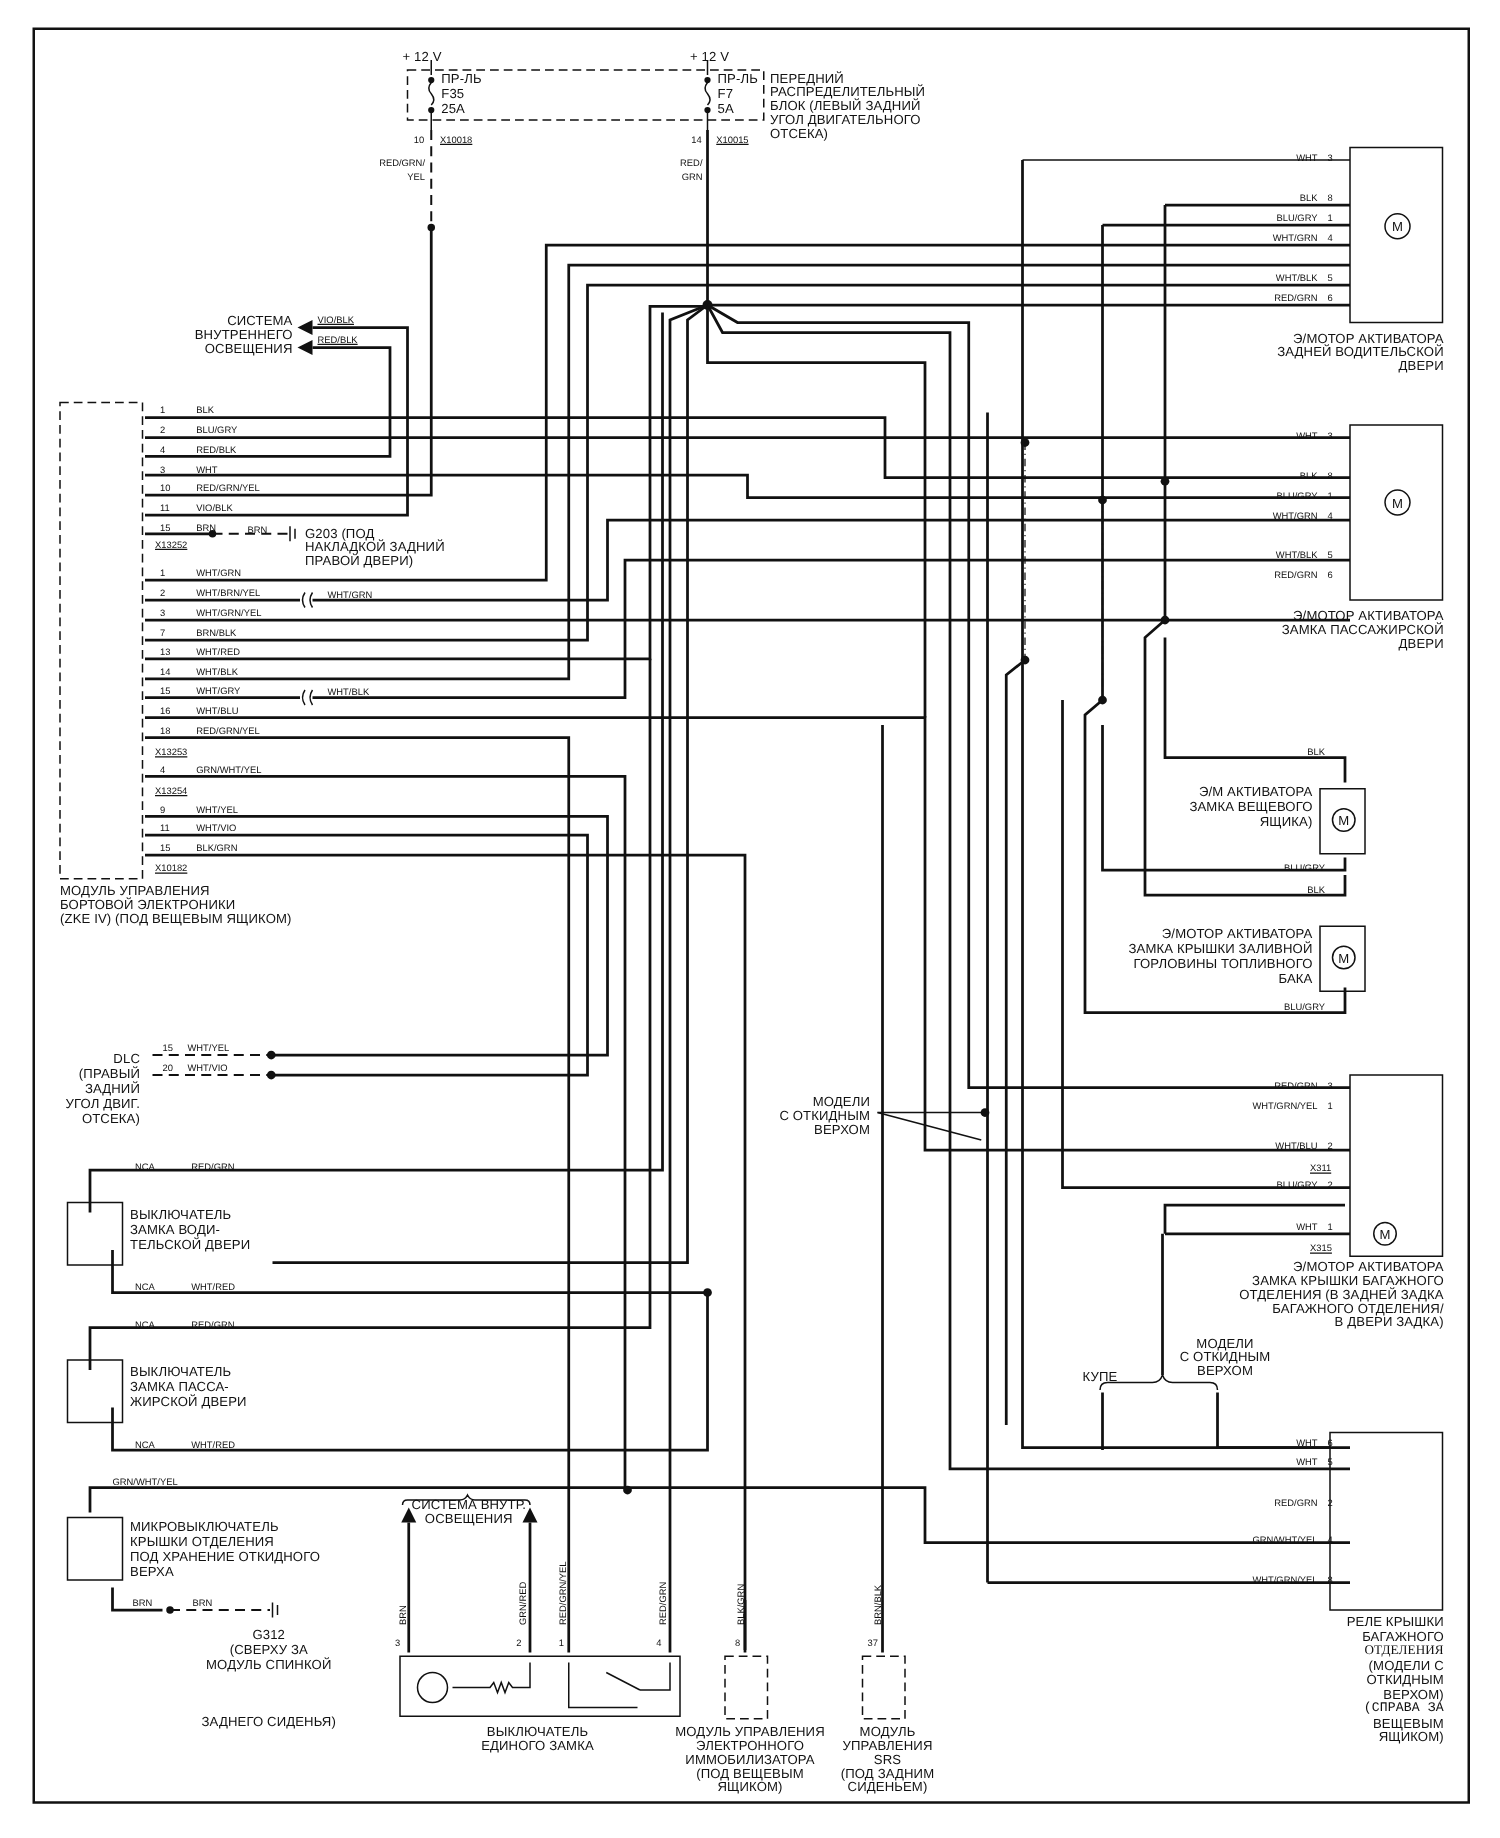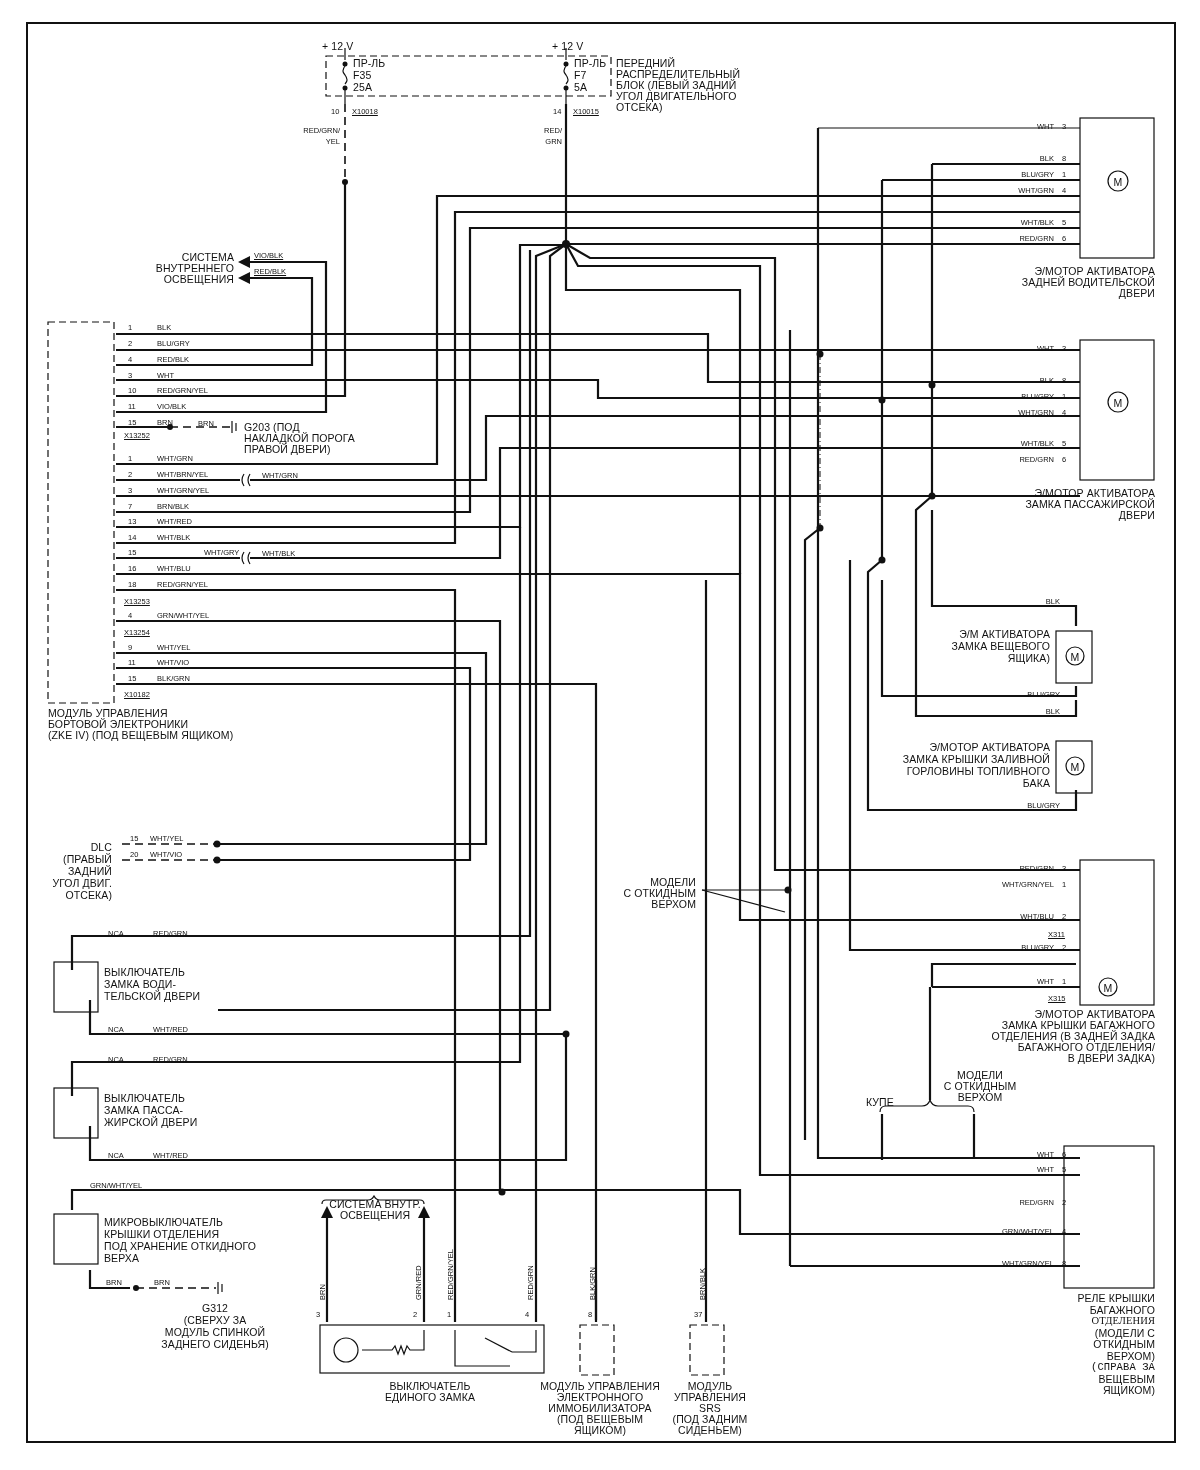--- a/index.html
+++ b/index.html
@@ -249,40 +249,40 @@
     <div class="s" style="left: 157px; top: 470px;">WHT/BRN/YEL</div>
     <div class="s" style="left: 128px; top: 486px;">3</div>
     <div class="s" style="left: 157px; top: 486px;">WHT/GRN/YEL</div>
     <div class="s" style="left: 128px; top: 502px;">7</div>
     <div class="s" style="left: 157px; top: 502px;">BRN/BLK</div>
     <div class="s" style="left: 128px; top: 517px;">13</div>
     <div class="s" style="left: 157px; top: 517px;">WHT/RED</div>
     <div class="s" style="left: 128px; top: 533px;">14</div>
     <div class="s" style="left: 157px; top: 533px;">WHT/BLK</div>
     <div class="s" style="left: 128px; top: 548px;">15</div>
-    <div class="s" style="left: 157px; top: 548px; margin-left: 47px;">WHT/GRY</div>
+    <div class="s" style="left: 157px; top: 548px;">WHT/GRY</div>
     <div class="s" style="left: 128px; top: 564px;">16</div>
     <div class="s" style="left: 157px; top: 564px;">WHT/BLU</div>
     <div class="s" style="left: 128px; top: 580px;">18</div>
     <div class="s" style="left: 157px; top: 580px;">RED/GRN/YEL</div>
     <div class="s u" style="left: 124px; top: 597px;">X13253</div>
     <div class="s" style="left: 128px; top: 611px;">4</div>
     <div class="s" style="left: 157px; top: 611px;">GRN/WHT/YEL</div>
     <div class="s u" style="left: 124px; top: 628px;">X13254</div>
     <div class="s" style="left: 128px; top: 643px;">9</div>
     <div class="s" style="left: 157px; top: 643px;">WHT/YEL</div>
     <div class="s" style="left: 128px; top: 658px;">11</div>
     <div class="s" style="left: 157px; top: 658px;">WHT/VIO</div>
     <div class="s" style="left: 128px; top: 674px;">15</div>
     <div class="s" style="left: 157px; top: 674px;">BLK/GRN</div>
     <div class="s u" style="left: 124px; top: 690px;">X10182</div>
   </div>
 <div class="s" style="left:198px;top:419px">BRN</div>
 <div class="t" style="left:244px;top:421px">G203  (ПОД</div>
-<div class="t" style="left:244px;top:432px">НАКЛАДКОЙ ПОРОГА</div>
+<div class="t" style="left:244px;top:432px">НАКЛАДКОЙ ЗАДНИЙ</div>
 <div class="t" style="left:244px;top:443px">ПРАВОЙ ДВЕРИ)</div>
 <div class="s" style="left:262px;top:471px">WHT/GRN</div>
 <div class="s" style="left:262px;top:549px">WHT/BLK</div>
 <div class="t" style="left:48px;top:707px">МОДУЛЬ УПРАВЛЕНИЯ</div>
 <div class="t" style="left:48px;top:718px">БОРТОВОЙ ЭЛЕКТРОНИКИ</div>
 <div class="t" style="left:48px;top:729px">(ZKE IV) (ПОД ВЕЩЕВЫМ ЯЩИКОМ)</div>
 
 <div id="drv-pins">
     <div class="s r" style="left: 990px; top: 122px; width: 64px;">WHT</div>
     <div class="s" style="left: 1062px; top: 122px;">3</div>
@@ -390,21 +390,21 @@
 <div class="s" style="left:90px;top:1181px">GRN/WHT/YEL</div>
 <div class="t" style="left:104px;top:1216px">МИКРОВЫКЛЮЧАТЕЛЬ</div>
 <div class="t" style="left:104px;top:1228px">КРЫШКИ ОТДЕЛЕНИЯ</div>
 <div class="t" style="left:104px;top:1240px">ПОД ХРАНЕНИЕ ОТКИДНОГО</div>
 <div class="t" style="left:104px;top:1252px">ВЕРХА</div>
 <div class="s" style="left:106px;top:1278px">BRN</div>
 <div class="s" style="left:154px;top:1278px">BRN</div>
 <div class="t c" style="left:130px;top:1302px;width:170px">G312</div>
 <div class="t c" style="left:130px;top:1314px;width:170px">(СВЕРХУ ЗА</div>
 <div class="t c" style="left:130px;top:1326px;width:170px">МОДУЛЬ СПИНКОЙ</div>
-<div class="t c" style="left:130px;top:1338px;width:170px">ЗАДНЕГО СИДЕНЬЯ)</div>
+<div class="t c" style="left:130px;top:1372px;width:170px">ЗАДНЕГО СИДЕНЬЯ)</div>
 
 <div class="t c" style="left:305px;top:1198px;width:140px">СИСТЕМА ВНУТР.</div>
 <div class="t c" style="left:305px;top:1209px;width:140px">ОСВЕЩЕНИЯ</div>
 <div class="s" style="left:316px;top:1310px">3</div>
 <div class="s" style="left:413px;top:1310px">2</div>
 <div class="s" style="left:447px;top:1310px">1</div>
 <div class="s" style="left:525px;top:1310px">4</div>
 <div class="vt" style="left:318px;top:1300px">BRN</div>
 <div class="vt" style="left:414px;top:1300px">GRN/RED</div>
 <div class="vt" style="left:446px;top:1300px">RED/GRN/YEL</div>

